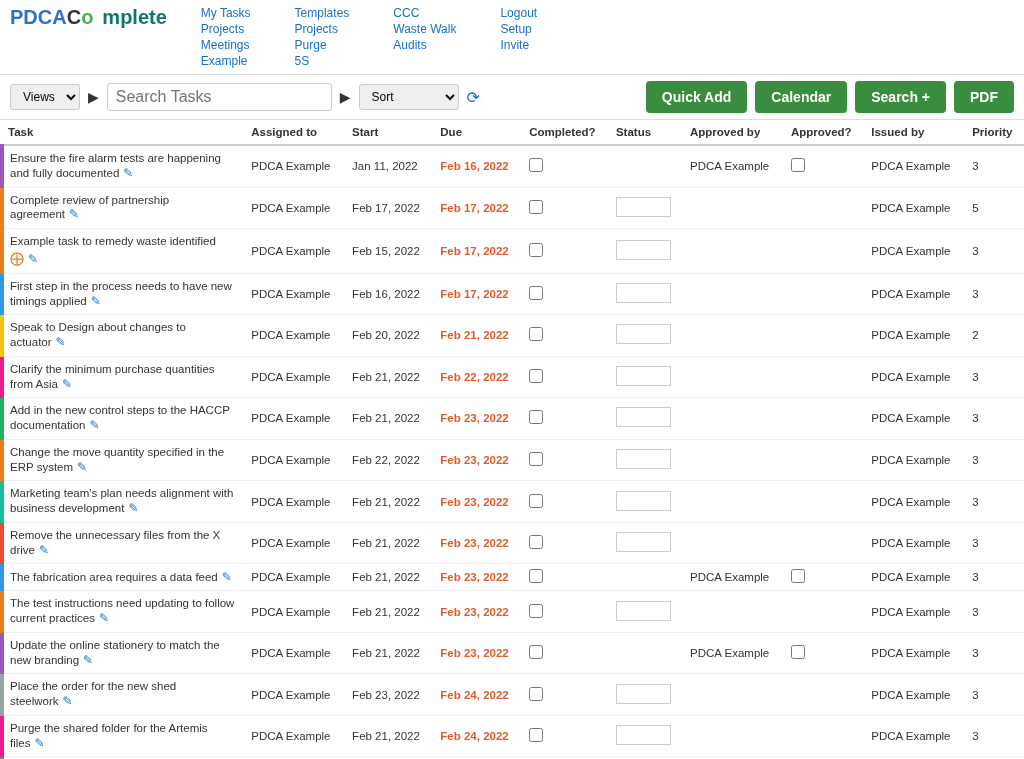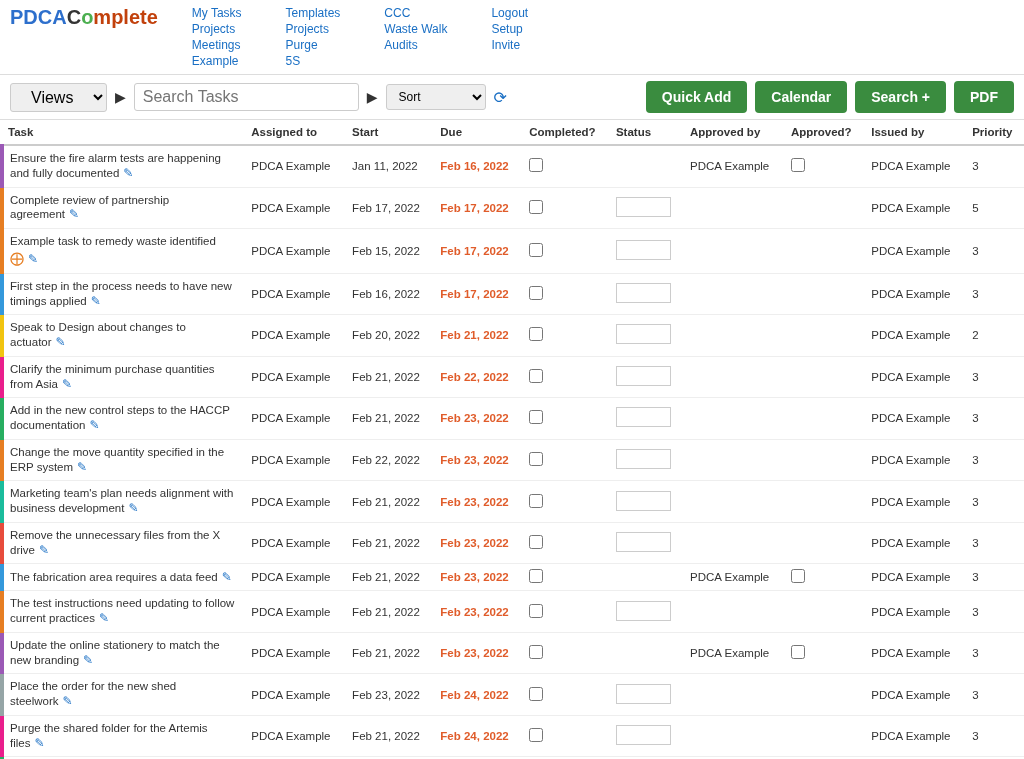--- a/index.html
+++ b/index.html
@@ -9,21 +9,21 @@
     .header { display: flex; align-items: flex-start; padding: 6px 10px; border-bottom: 1px solid #ddd; background: #fff; }
     .logo { font-size: 20px; font-weight: bold; color: #333; margin-right: 20px; white-space: nowrap; }
     .logo span.pdca { color: #2d6fcc; }
 
     .nav-group { display: flex; gap: 30px; flex: 1; }
     .nav-col { display: flex; flex-direction: column; gap: 2px; }
     .nav-col a { color: #1a6fc4; text-decoration: none; font-size: 12px; white-space: nowrap; padding-left: 14px; }
 
     
     .toolbar { display: flex; align-items: center; padding: 6px 10px; gap: 8px; border-bottom: 1px solid #ddd; background: #fff; }
-    .views-select { padding: 4px 16px; border: 1px solid #ccc; border-radius: 3px; font-size: 16px; min-width: 70px; }
+    .views-select { padding: 4px 8px; border: 1px solid #ccc; border-radius: 3px; font-size: 12px; min-width: 70px; }
     .toolbar-arrow { color: #333; font-size: 14px; }
     .search-input { padding: 4px 8px; border: 1px solid #ccc; border-radius: 3px; font-size: 16px; min-width: 140px; }
     .sort-select { padding: 4px 8px; border: 1px solid #ccc; border-radius: 3px; font-size: 12px; min-width: 100px; }
     .refresh-icon { color: #1a6fc4; font-size: 16px; cursor: pointer; }
     .spacer { flex: 1; }
     .btn-green { background: #3a8c3f; color: #fff; border: none; border-radius: 4px; padding: 8px 16px; font-size: 14px; font-weight: bold; cursor: pointer; }
 
     
     .table-container { overflow-x: auto; }
     table { width: 100%; border-collapse: collapse; font-size: 11.5px; }
@@ -46,21 +46,21 @@
     .left-border-teal { border-left: 4px solid #1abc9c; }
     .left-border-yellow { border-left: 4px solid #f1c40f; }
     .left-border-gray { border-left: 4px solid #95a5a6; }
     .plus-icon { color: #e67e22; font-size: 14px; }
   </style>
 </head>
 <body>
 
 <div class="header">
   <div class="logo">
-    <span class="pdca">PDCA</span><span style="color:#333;">C</span><span style="color:#4CAF50;">o</span><span style="color:#c2410c;">mplete</span>
+    <span class="pdca">PDCA</span><span style="color:#333;">C</span><span style="color:#4CAF50;">o</span><span style="color:#0f766e;margin-left:9px;">mplete</span>
   </div>
   <div class="nav-group">
     <div class="nav-col">
       <a href="#">My Tasks</a>
       <a href="#">Projects</a>
       <a href="#">Meetings</a>
       <a href="#">Example</a>
     </div>
     <div class="nav-col">
       <a href="#">Templates</a>

